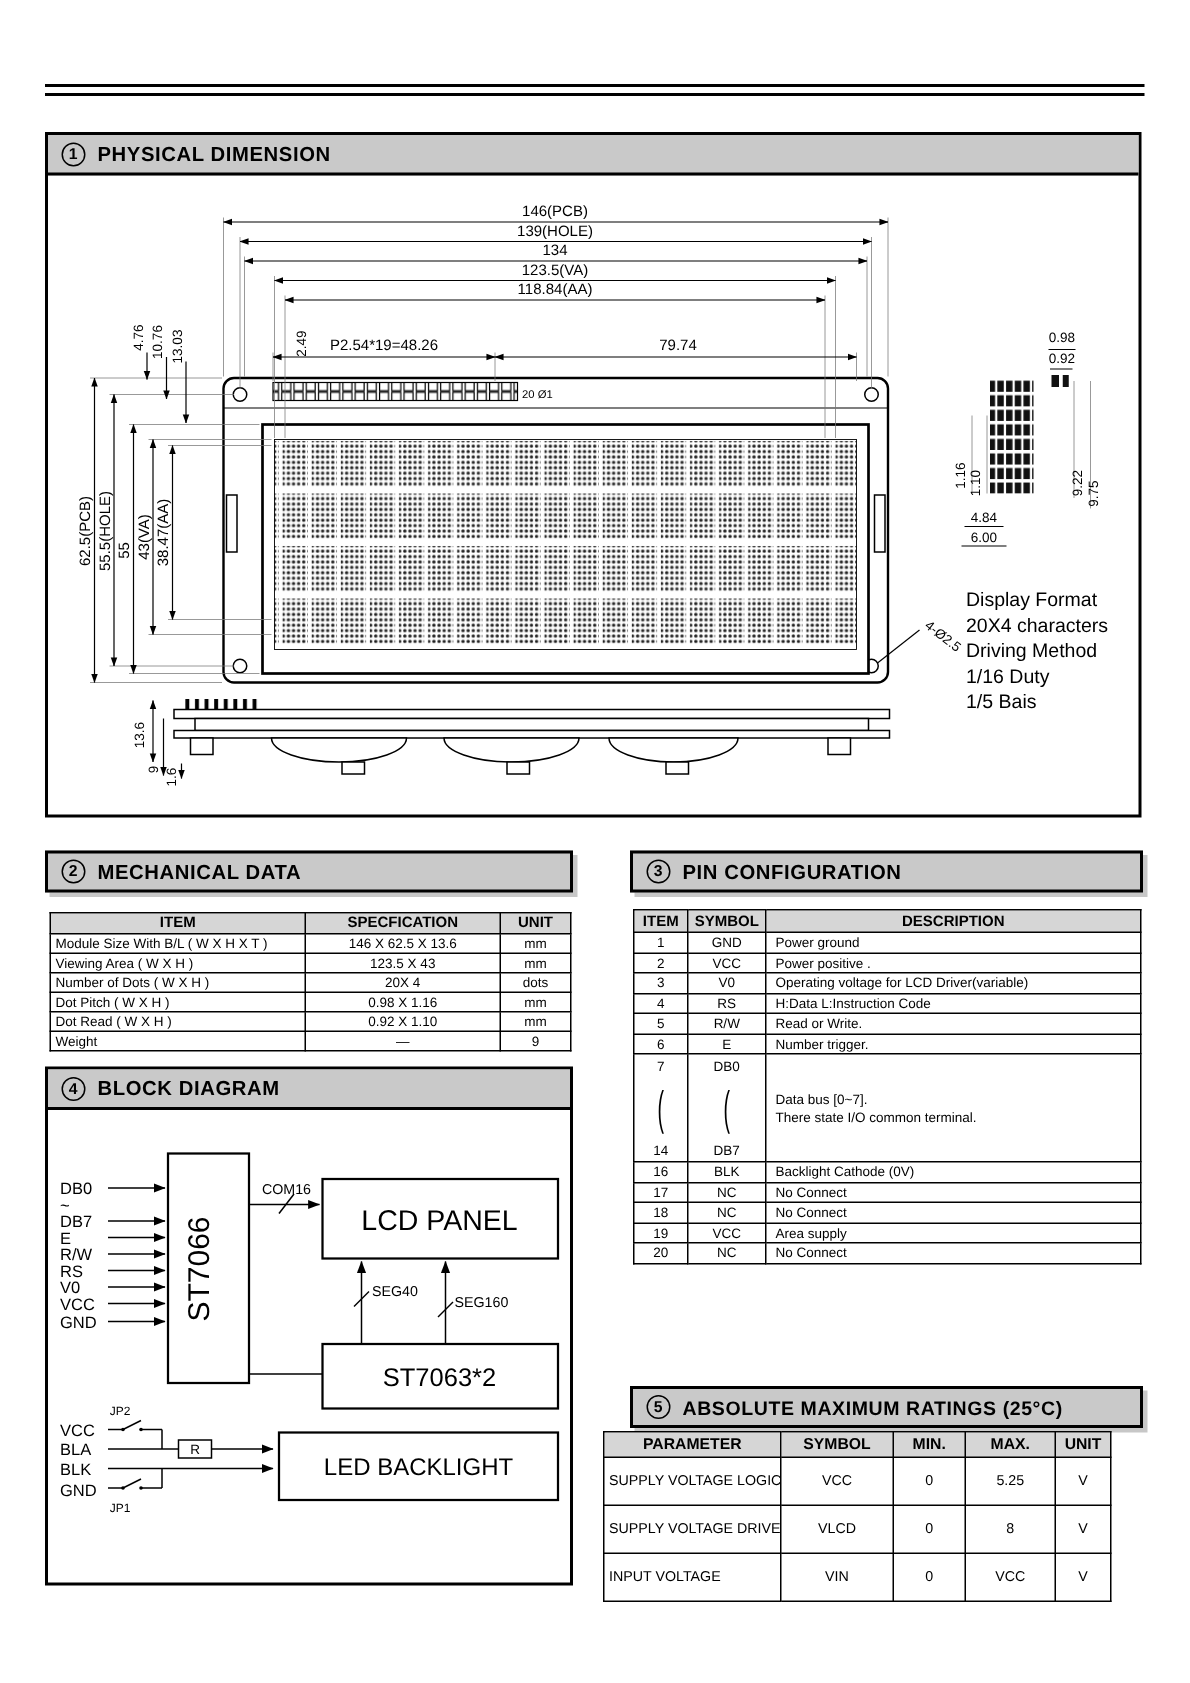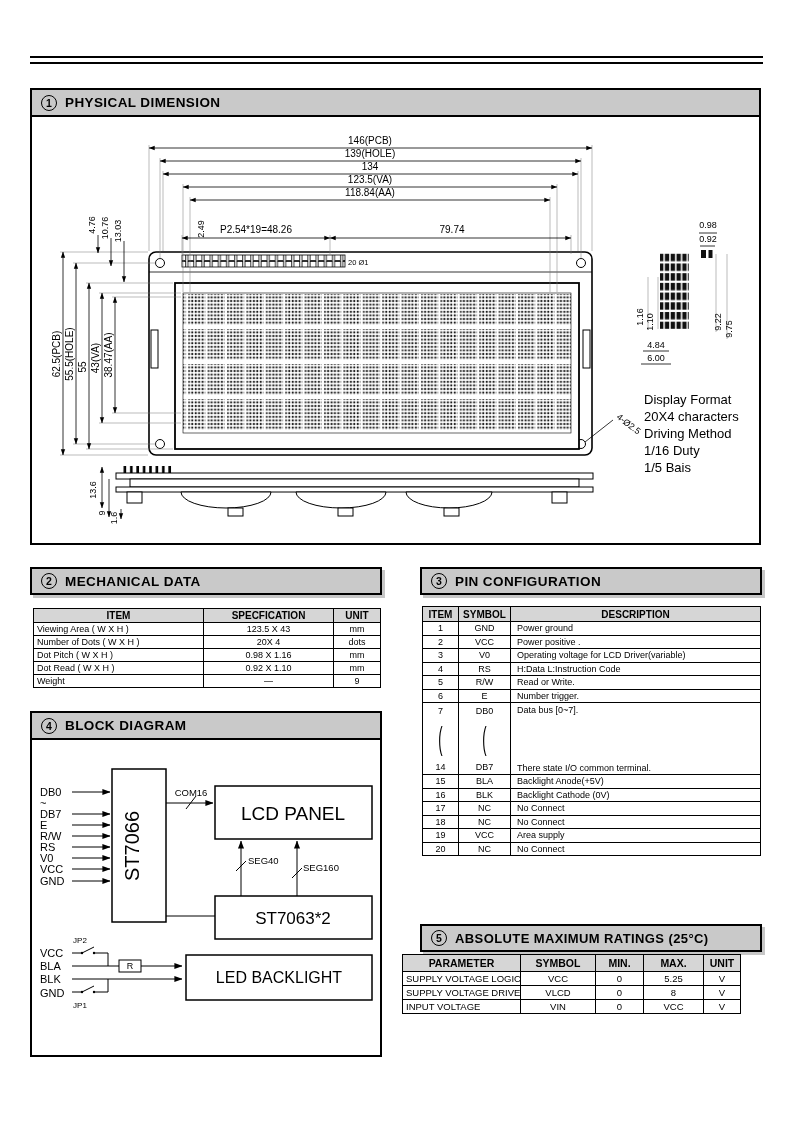--- a/index.html
+++ b/index.html
@@ -16,24 +16,24 @@
   .mech th{font-size:10px;height:14px}
   .mech td{height:13px}
   .mech td.l{text-align:left}
   .pincfg{font-size:9px;width:338px}
   .pincfg th{font-size:10px;height:15px}
   .pincfg td{height:13.5px}
   .pincfg td.l{text-align:left;padding-left:6px}
   .busrow td{height:72px}
   .stack{display:flex;flex-direction:column;justify-content:space-between;align-items:center;height:68px;padding:1px 0}
   .brace{display:inline-block;transform:scaleY(2.4);font-size:13px;line-height:13px}
-  .busdesc{display:flex;flex-direction:column;justify-content:space-between;height:68px;gap:2px;text-align:left;white-space:normal}
+  .busdesc{display:flex;flex-direction:column;justify-content:center;height:68px;gap:2px;text-align:left;white-space:normal}
   .ratings{font-size:9.5px;width:338px}
   .ratings th{font-size:10.5px;height:17px;background:#fff;font-weight:normal}
-  .ratings td{height:14px}
+  .ratings td{height:32px}
   .ratings td.l{text-align:left;padding-left:3px}
   svg text{fill:#000}
 </style>
 </head>
 <body>
 
 <div class="rule" style="top:56px;height:2px"></div>
 <div class="rule" style="top:62px;height:2px"></div>
 
 <div class="panel" style="left:30px;top:88px;width:731px;height:457px">
@@ -208,20 +208,25 @@
     </colgroup>
   <thead>
       <tr>
     <th>ITEM</th>
     <th>SPECFICATION</th>
     <th>UNIT</th>
   </tr>
     </thead>
   <tbody>
     <tr>
+        <td class="l">Module Size With B/L ( W X H X T )</td>
+        <td>146 X 62.5 X 13.6</td>
+        <td>mm</td>
+      </tr>
+    <tr>
         <td class="l">Viewing Area ( W X H )</td>
         <td>123.5 X 43</td>
         <td>mm</td>
       </tr>
     <tr>
         <td class="l">Number of Dots ( W X H )</td>
         <td>20X 4</td>
         <td>dots</td>
       </tr>
     <tr>
@@ -306,25 +311,20 @@
         </div>
       </td>
       <td class="l">
         <div class="busdesc">
           <span>Data bus [0~7].</span>
           <span>There state I/O common terminal.</span>
         </div>
       </td>
     </tr>
     <tr>
-        <td>15</td>
-        <td>BLA</td>
-        <td class="l">Backlight Anode(+5V)</td>
-      </tr>
-    <tr>
         <td>16</td>
         <td>BLK</td>
         <td class="l">Backlight Cathode (0V)</td>
       </tr>
     <tr>
         <td>17</td>
         <td>NC</td>
         <td class="l">No  Connect</td>
       </tr>
     <tr>

